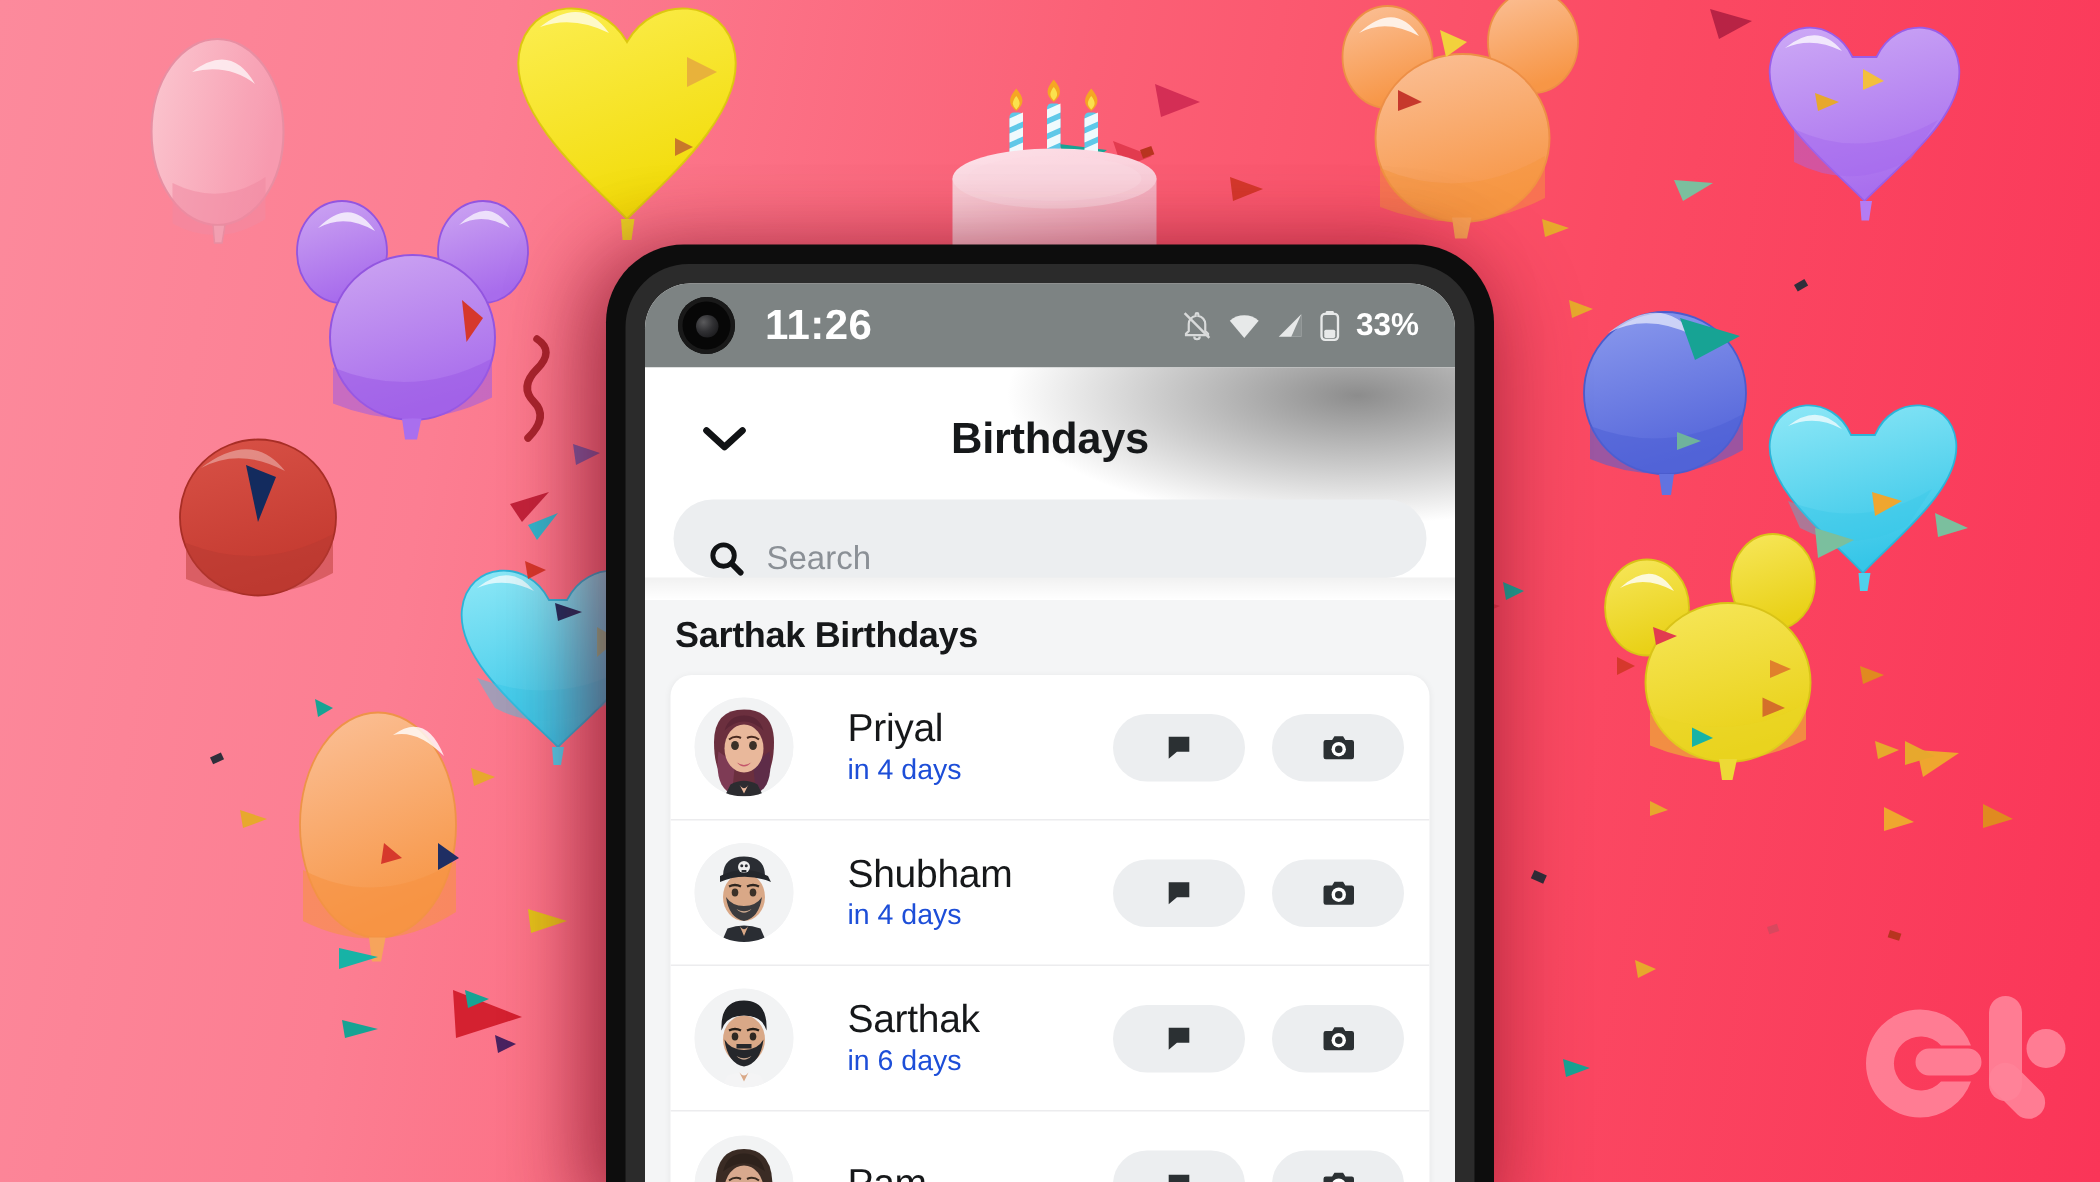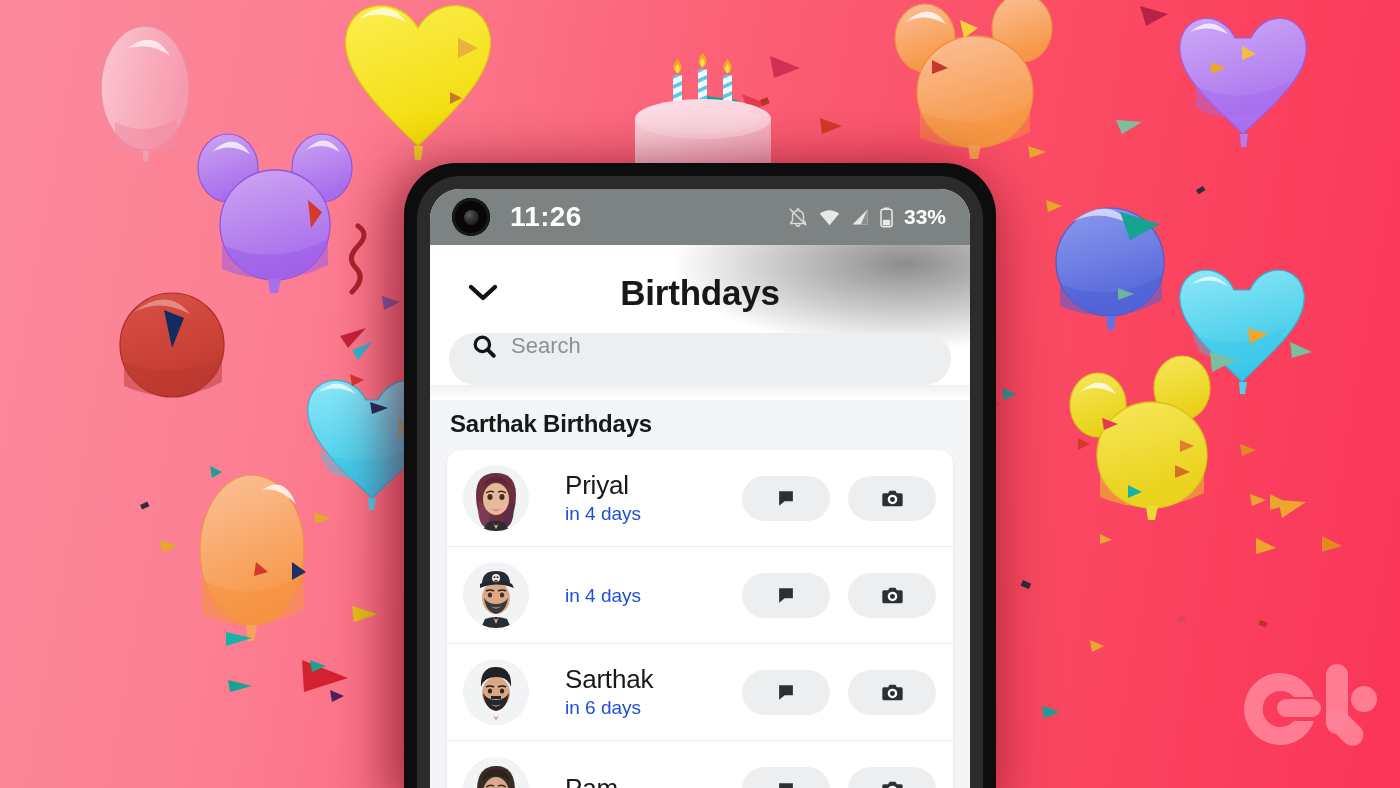--- a/index.html
+++ b/index.html
@@ -95,28 +95,28 @@
     position:relative; z-index:2;
   }
   #chevron-btn {
     position:absolute; left:33px; top:50%; transform:translateY(-50%);
     width:40px; height:40px;
     display:flex; align-items:center; justify-content:center;
     cursor:pointer;
   }
   #page-title {
     width:100%; text-align:center;
-    font-size:35px; font-weight:bold; color:#16181a;
+    font-size:29px; font-weight:bold; color:#16181a;
     letter-spacing:-.2px;
   }
   #searchbar {
     margin:10px 19px 0 19px;
     height:52px; border-radius:26px;
     background:#eceef0;
-    display:flex; align-items:flex-start;
+    display:flex; align-items:flex-end;
     padding:0 22px;
     position:relative; z-index:2;
     cursor:text;
   }
   #search-input {
     border:0; outline:0; background:transparent;
     font-family:"Liberation Sans", sans-serif;
     font-size:22px; color:#3c4043;
     margin-left:14px; flex:1;
     width:100%;
@@ -544,20 +544,21 @@
                 <ellipse cx="39" cy="33" rx="2.2" ry="2.6" fill="#3B3128"></ellipse>
                 <path d="M23 29 q4 -2 8 0" stroke="#2F2620" stroke-width="1.5" fill="none"></path>
                 <path d="M35 29 q4 -2 8 0" stroke="#2F2620" stroke-width="1.5" fill="none"></path>
                 <path d="M21 36 q2 14 12 16 q10 -2 12 -16 q-4 6 -12 6 q-8 0 -12 -6z" fill="#3B3B3E"></path>
                 <path d="M28 44 q5 3 10 0 q-5 5 -10 0z" fill="#C9A78E"></path>
                 <path d="M22 57 q11 -4 22 0 l4 9 h-30z" fill="#2A2D33"></path>
                 <path d="M30 55 q3 5 6 0 l-3 7z" fill="#D9A887"></path>
               </svg>
             </div>
             <div class="meta">
+              <div class="pname">Shubham</div>
               <div class="pwhen">in 4 days</div>
             </div>
             <div class="actions">
               <div class="pill">
                 <svg width="22" height="22" viewBox="0 0 24 24">
                   <path d="M4.5 4.5 h15 v11 h-9 l-6 5z" fill="#2b3033"></path>
                 </svg>
               </div>
               <div class="pill">
                 <svg width="23" height="23" viewBox="0 0 24 24">

